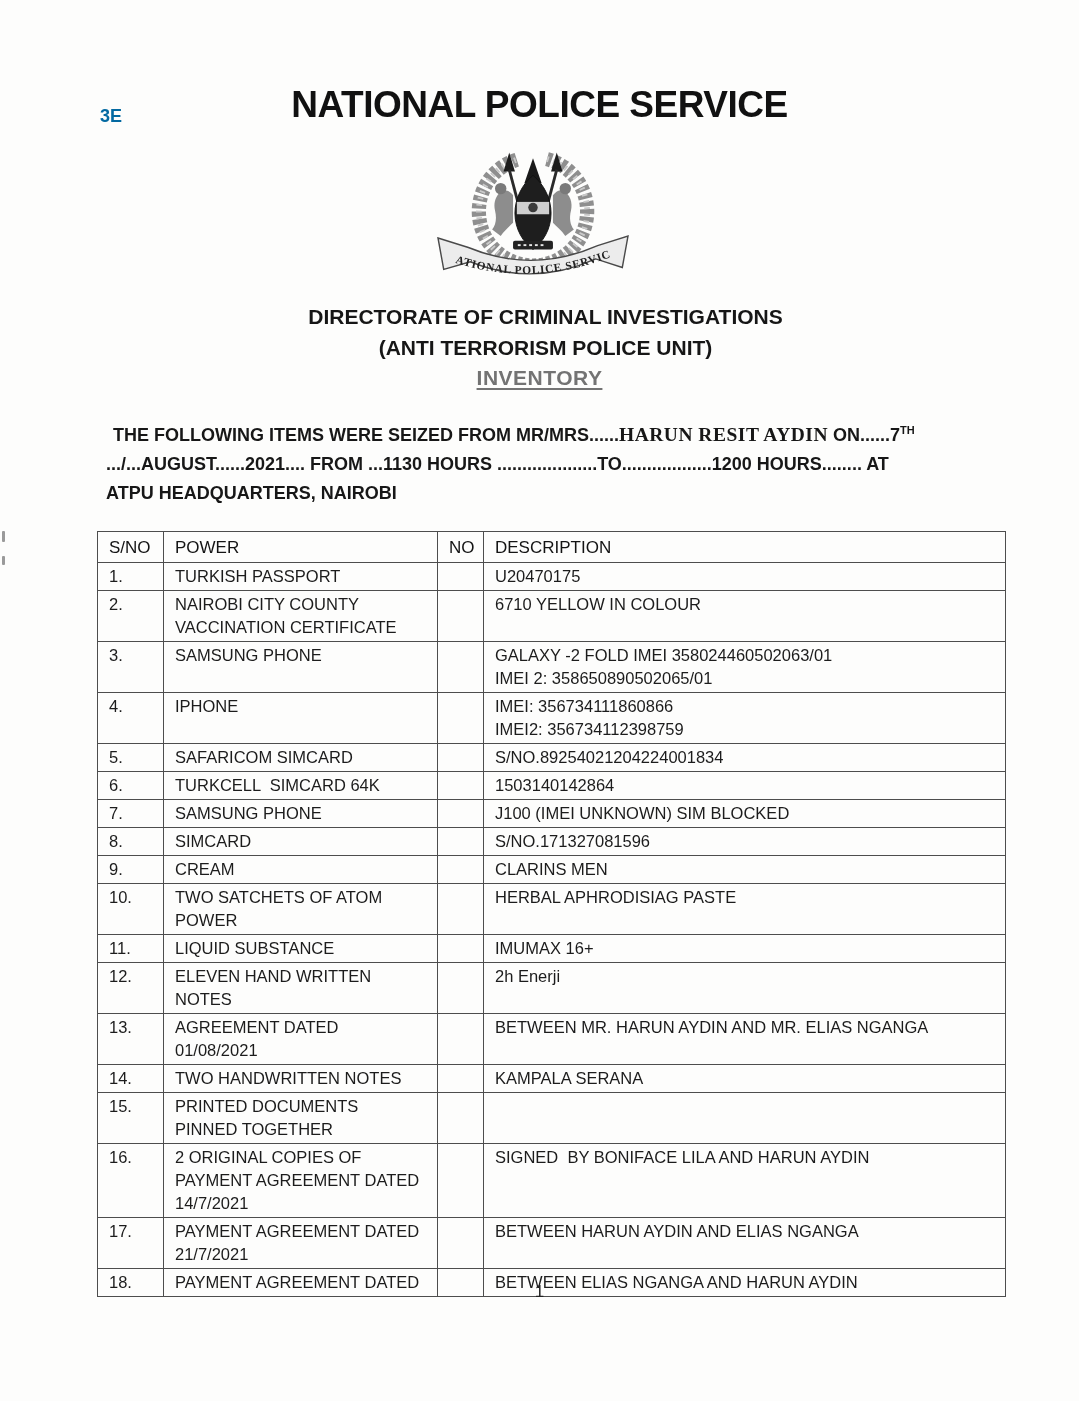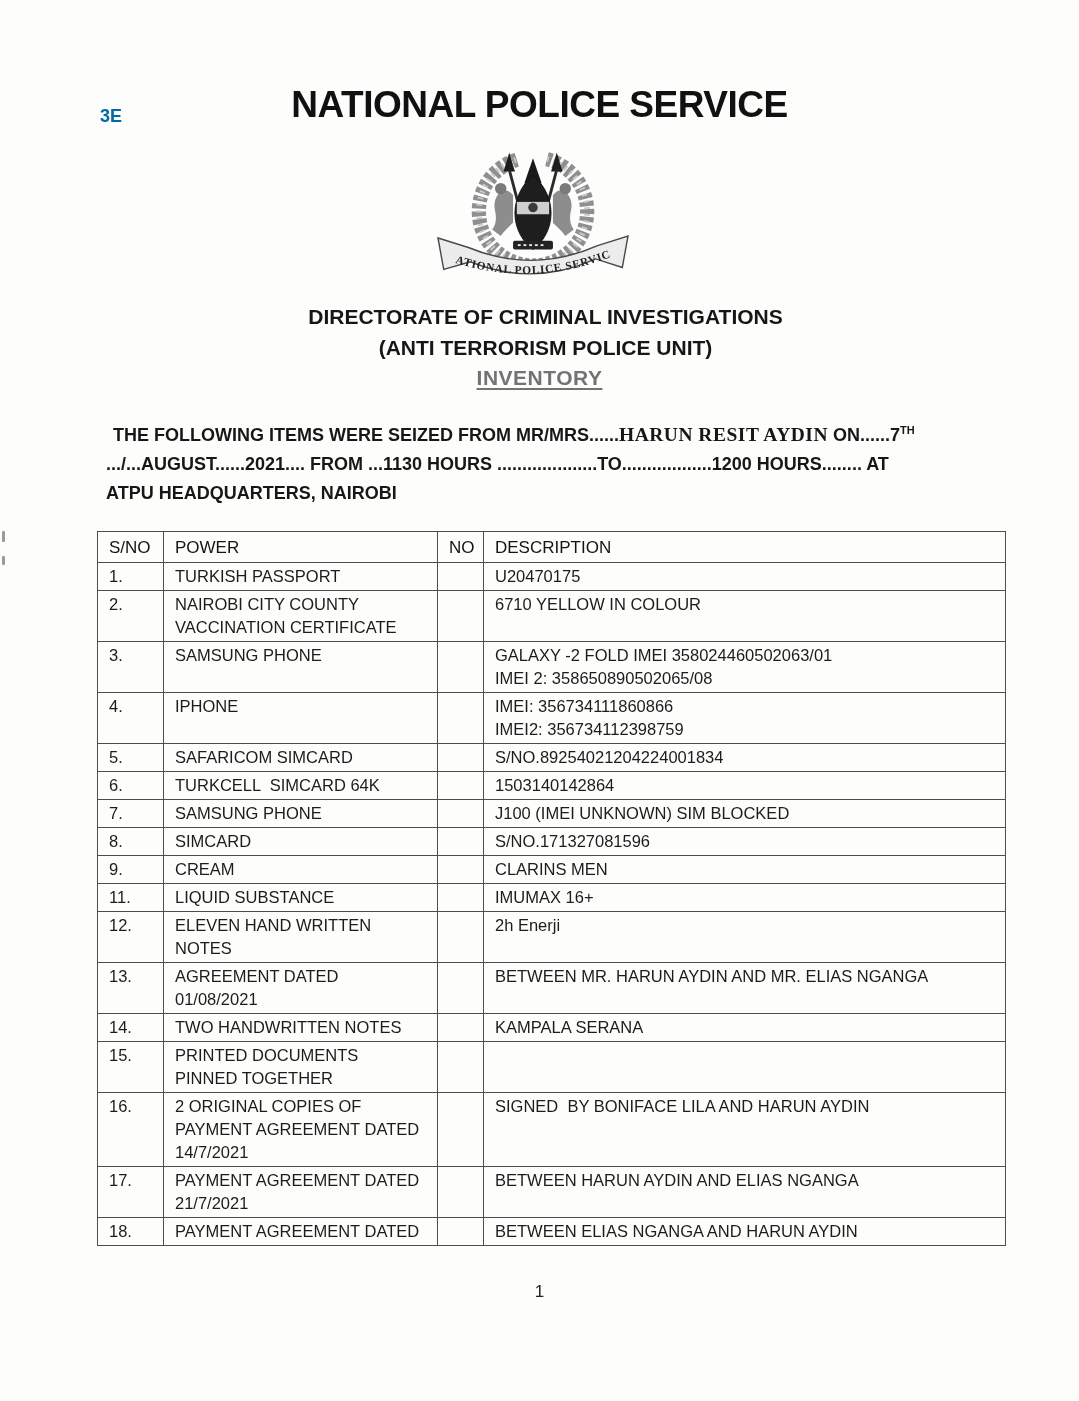--- a/index.html
+++ b/index.html
@@ -181,21 +181,21 @@
           <td>NAIROBI CITY COUNTY
 VACCINATION CERTIFICATE</td>
           <td></td>
           <td>6710 YELLOW IN COLOUR</td>
         </tr>
         <tr>
           <td>3.</td>
           <td>SAMSUNG PHONE</td>
           <td></td>
           <td>GALAXY -2 FOLD IMEI 358024460502063/01
-IMEI 2: 358650890502065/08</td>
+IMEI 2: 358650890502065/01</td>
         </tr>
         <tr>
           <td>4.</td>
           <td>IPHONE</td>
           <td></td>
           <td>IMEI: 356734111860866
 IMEI2: 356734112398759</td>
         </tr>
         <tr>
           <td>5.</td>
@@ -219,20 +219,27 @@
           <td>8.</td>
           <td>SIMCARD</td>
           <td></td>
           <td>S/NO.171327081596</td>
         </tr>
         <tr>
           <td>9.</td>
           <td>CREAM</td>
           <td></td>
           <td>CLARINS MEN</td>
+        </tr>
+        <tr>
+          <td>10.</td>
+          <td>TWO SATCHETS OF ATOM
+POWER</td>
+          <td></td>
+          <td>HERBAL APHRODISIAG PASTE</td>
         </tr>
         <tr>
           <td>11.</td>
           <td>LIQUID SUBSTANCE</td>
           <td></td>
           <td>IMUMAX 16+</td>
         </tr>
         <tr>
           <td>12.</td>
           <td>ELEVEN HAND WRITTEN

